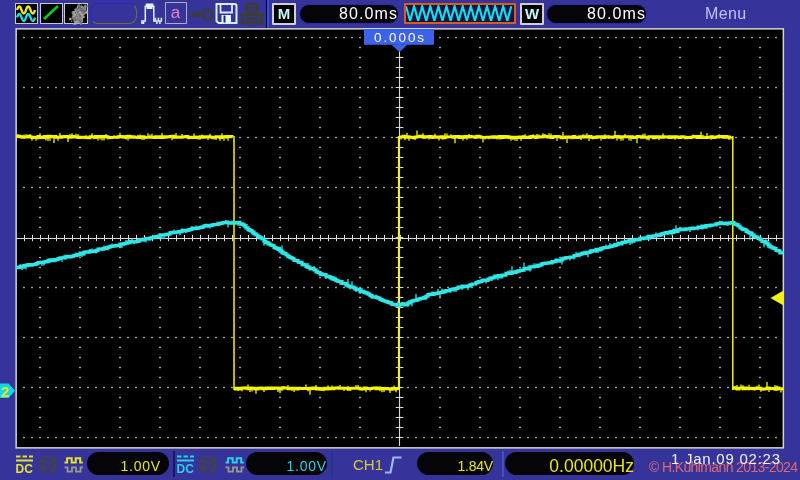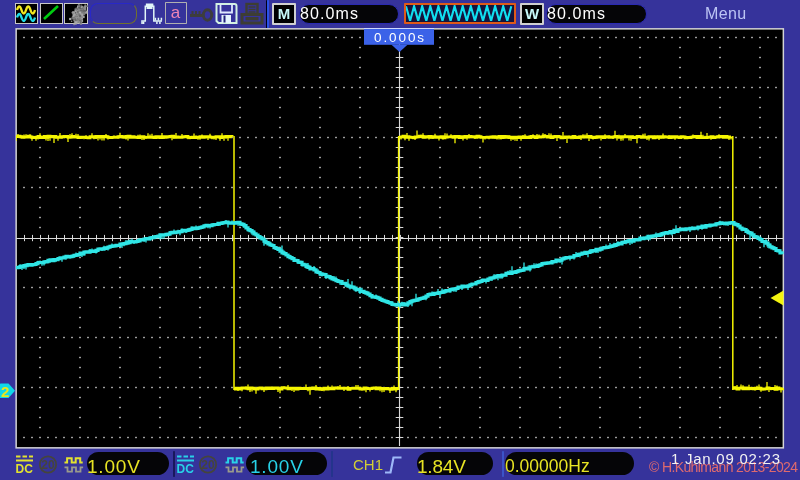--- a/index.html
+++ b/index.html
@@ -1,22 +1,22 @@
 <!DOCTYPE html>
 <html><head><meta charset="utf-8"><style>
 * { margin:0; padding:0; box-sizing:border-box; }
 html,body { width:800px; height:480px; background:#36339b; overflow:hidden;
   font-family:"Liberation Sans", sans-serif; }
 .abs { position:absolute; transform:translateZ(0); border-radius:0.8px; }
 svg { transform:translateZ(0); }
 .ibox { position:absolute; top:3px; height:21px; background:#000; border:1.5px solid #c8c8c8; }
-.pill { position:absolute; background:#050507; text-align:left; transform:translateZ(0); }
+.pill { position:absolute; background:#050507; text-align:right; transform:translateZ(0); }
 .toppill { top:4px; height:20px; border:1.5px solid #2a2ab2; border-radius:10px;
   color:#fff; font-size:16px; letter-spacing:1.1px; line-height:18px; }
-.botpill { top:452px; height:23px; border-radius:11.5px; font-size:19px; letter-spacing:0.8px; line-height:29px; }
+.botpill { top:452px; height:23px; border-radius:11.5px; font-size:14px; letter-spacing:0.8px; line-height:29px; }
 .mw { position:absolute; top:3px; width:24px; height:22px; background:#000;
   border:2px solid #d0d0d0; color:#c6f8f8; font-size:15px; font-weight:bold;
   text-align:center; line-height:18px; transform:translateZ(0); border-radius:1px; }
 </style></head>
 <body>
 
 <div class="ibox" style="left:15px;width:23px">
  <svg width="20" height="18" viewBox="0 0 20 18">
   <path d="M1,6 q2.2,-7 4.5,0 t4.5,0 t4.5,0 t4.5,0" fill="none" stroke="#f2e820" stroke-width="2.4"></path>
   <path d="M1,13.5 q2.2,-7 4.5,0 t4.5,0 t4.5,0 t4.5,0" fill="none" stroke="#20dce8" stroke-width="2.4"></path>

